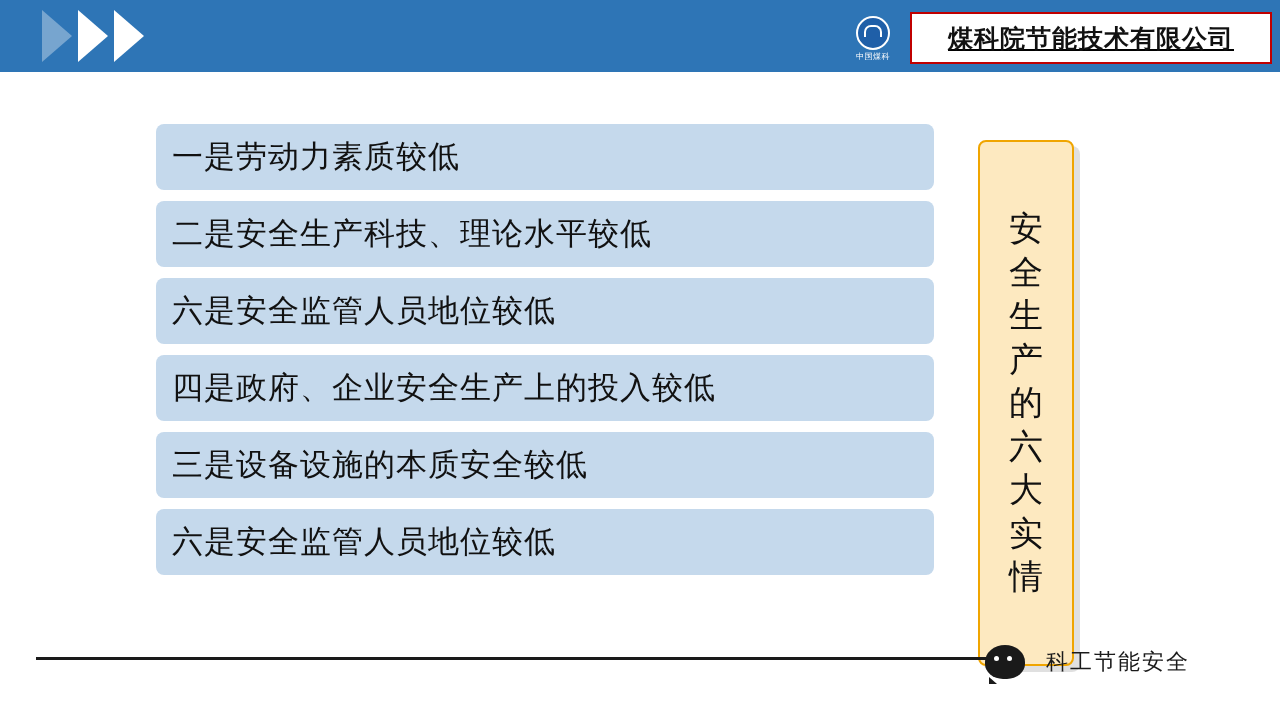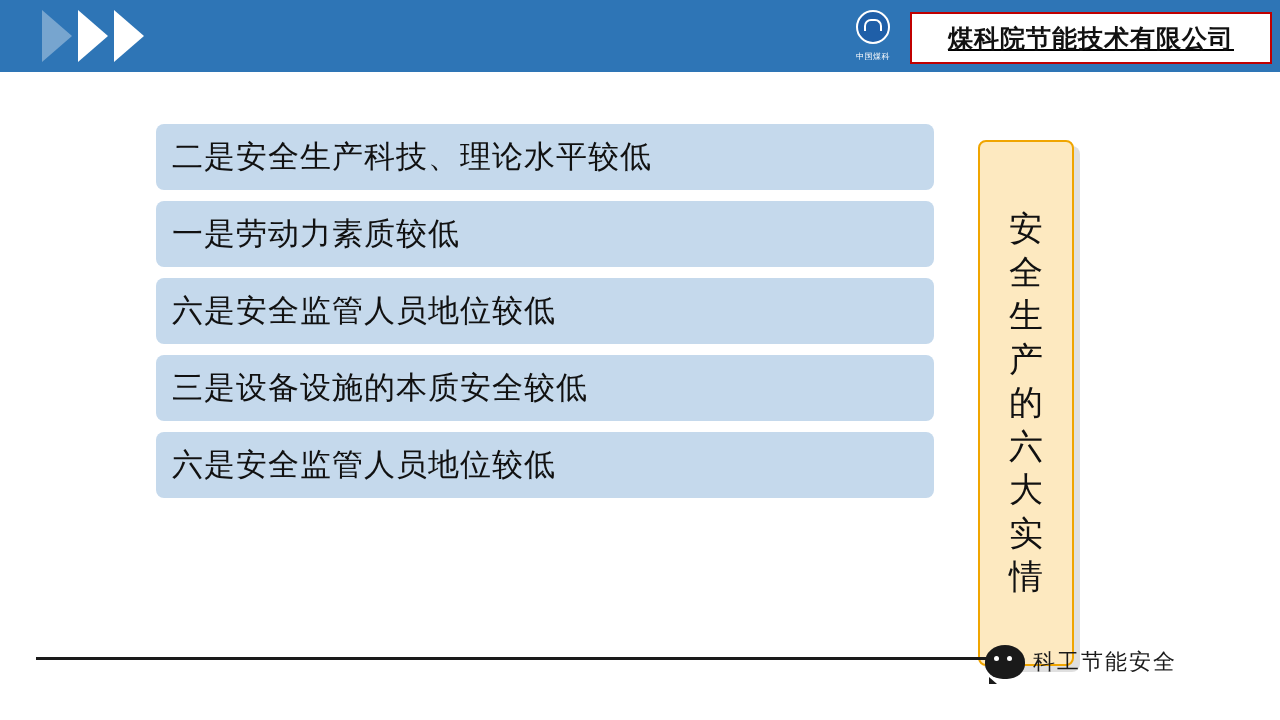--- a/index.html
+++ b/index.html
@@ -71,21 +71,21 @@
 
   .logo-wrap {
     position: absolute;
     right: 378px;
     top: 10px;
     width: 58px;
     height: 52px;
     display: flex;
     flex-direction: column;
     align-items: center;
-    justify-content: space-between;
+    justify-content: flex-end;
   }
   .logo-circle {
     width: 30px;
     height: 30px;
     border-radius: 50%;
     background: #1f5fa8;
     border: 2px solid #ffffff;
     display: flex;
     align-items: center;
     justify-content: center;
@@ -183,21 +183,21 @@
     background: #1a1a1a;
   }
   .footer-brand {
     position: absolute;
     left: 985px;
     top: 560px;
     width: 270px;
     height: 60px;
     display: flex;
     align-items: center;
-    gap: 8px;
+    gap: 21px;
   }
   .wechat-icon {
     width: 40px;
     height: 34px;
     border-radius: 50% 50% 45% 45%;
     background: #1a1a1a;
     position: relative;
     flex: 0 0 auto;
   }
   .wechat-icon::before {
@@ -250,27 +250,30 @@
 
   <div class="brand-box">
     <span class="brand-text">煤科院节能技术有限公司</span>
   </div>
 </div>
 
 <div class="slide-body">
 
   <div class="bullet-list">
     <div class="bullet gap">
+      <span class="bullet-text">一是劳动力素质较低</span>
+    </div>
+    <div class="bullet gap">
       <span class="bullet-text">二是安全生产科技、理论水平较低</span>
     </div>
     <div class="bullet gap">
-      <span class="bullet-text">一是劳动力素质较低</span>
-    </div>
-    <div class="bullet gap">
       <span class="bullet-text">六是安全监管人员地位较低</span>
+    </div>
+    <div class="bullet gap">
+      <span class="bullet-text">四是政府、企业安全生产上的投入较低</span>
     </div>
     <div class="bullet gap">
       <span class="bullet-text">三是设备设施的本质安全较低</span>
     </div>
     <div class="bullet">
       <span class="bullet-text">六是安全监管人员地位较低</span>
     </div>
   </div>
 
   <div class="side-label">

